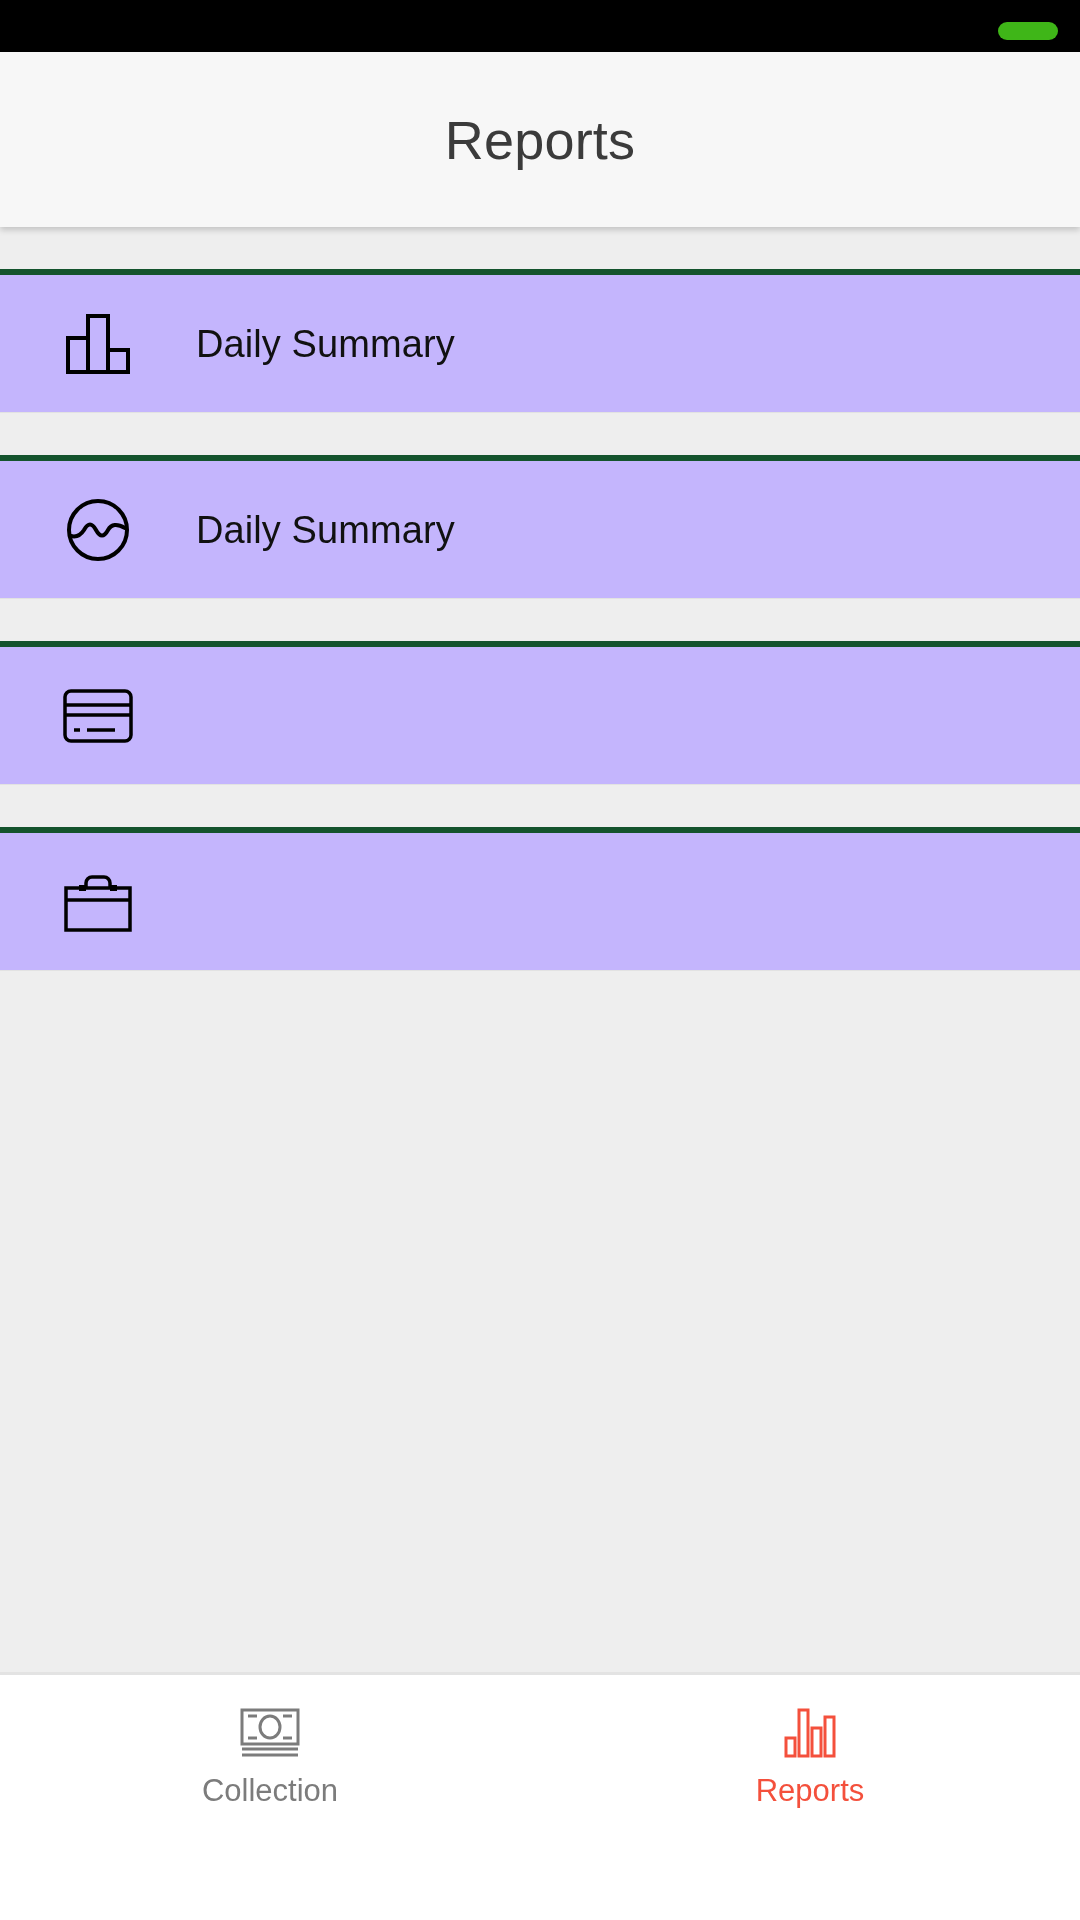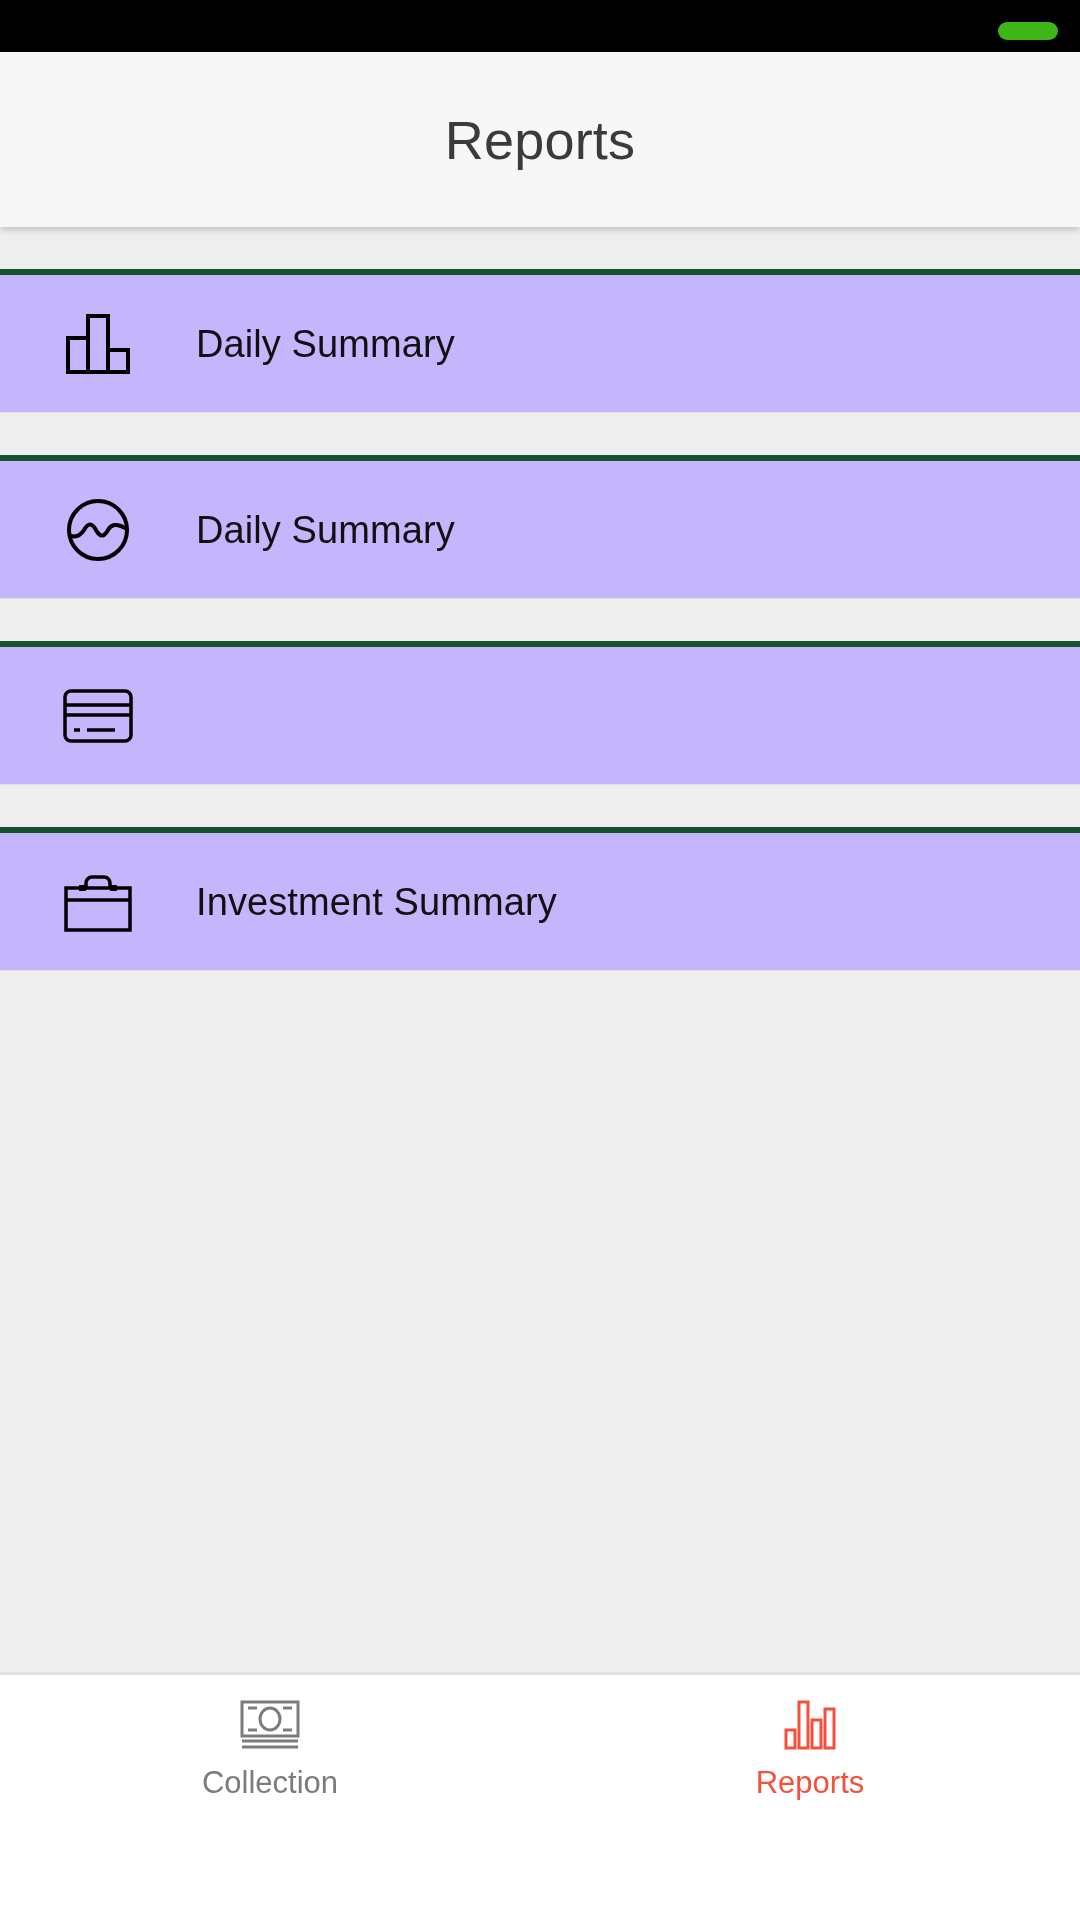--- a/index.html
+++ b/index.html
@@ -94,21 +94,21 @@
     background:#e3e3e3;
   }
 
   
   .bottom-nav {
     flex:0 0 157px;
     height:157px;
     background:#ffffff;
     display:flex;
     align-items:flex-start;
-    padding-top:14px;
+    padding-top:22px;
   }
   .nav-item {
     flex:1 1 20%;
     display:flex;
     flex-direction:column;
     align-items:center;
     justify-content:flex-start;
   }
   .nav-icon {
     height:72px;
@@ -177,21 +177,20 @@
     <div class="report-row">
       <div class="row-icon">
         <svg width="70" height="62" viewBox="0 0 70 62">
           <path d="M23 17 V12 a6 6 0 0 1 6-6 h12 a6 6 0 0 1 6 6 v5" fill="none" stroke="#000" stroke-width="3.5"></path>
           <rect x="3" y="17" width="64" height="42" fill="none" stroke="#000" stroke-width="3.5"></rect>
           <line x1="3" y1="29" x2="67" y2="29" stroke="#000" stroke-width="3.5"></line>
           <rect x="16" y="14" width="7" height="6" fill="#000"></rect>
           <rect x="47" y="14" width="7" height="6" fill="#000"></rect>
         </svg>
       </div>
-      <div class="row-label">Investment Summary</div>
     </div>
 
 
   </div>
 
   <div class="nav-divider"></div>
 
   <div class="bottom-nav">
 
     <div class="nav-item">

